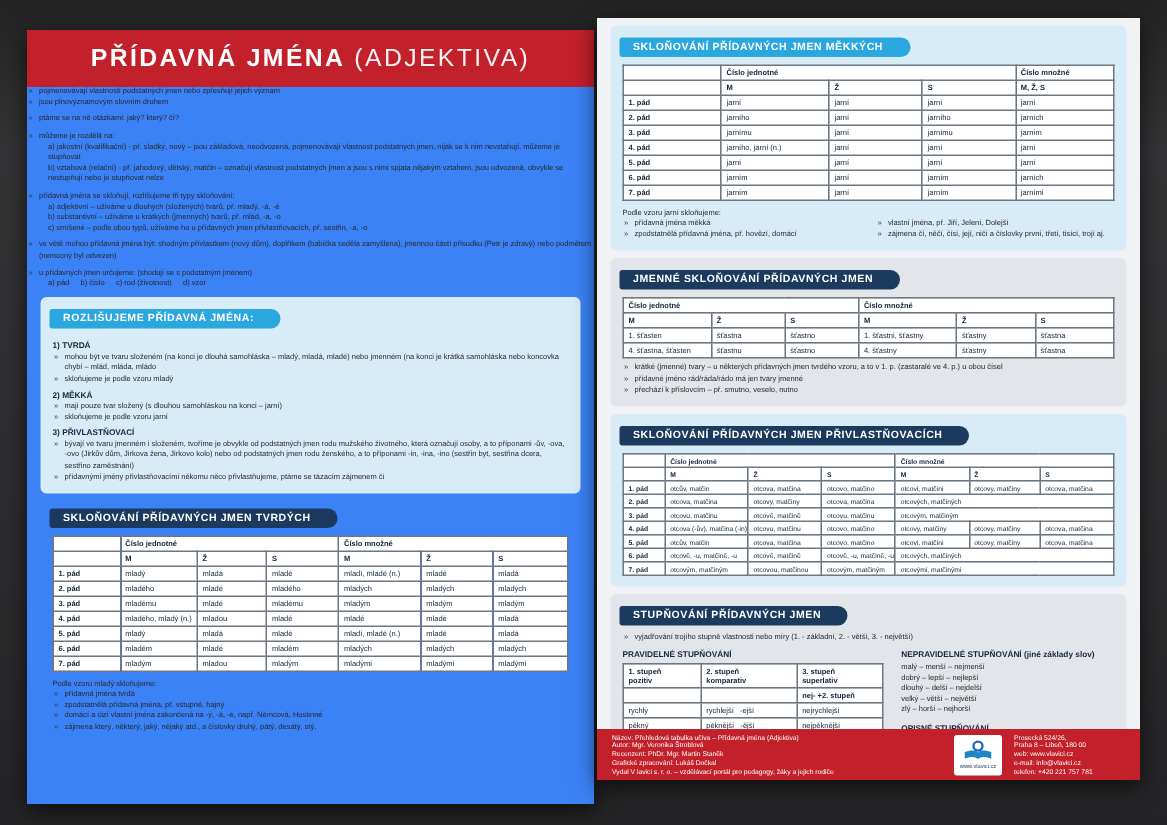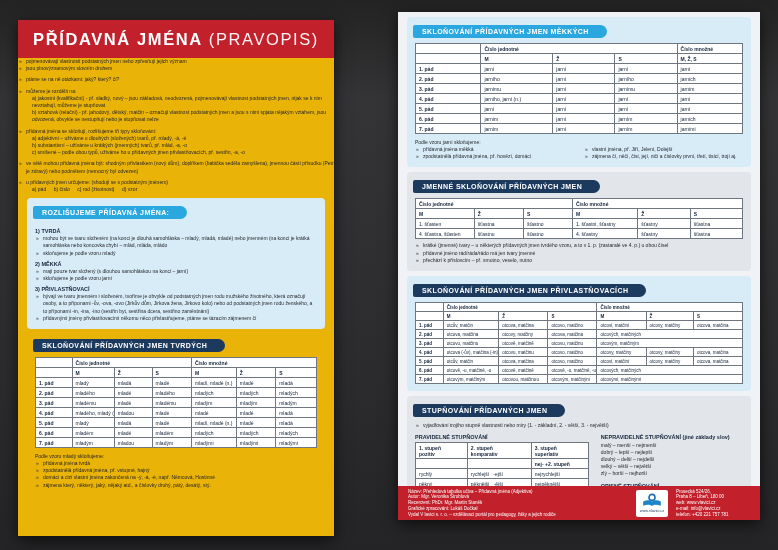--- a/index.html
+++ b/index.html
@@ -3,21 +3,21 @@
 <meta charset="utf-8">
 <style>
   * { box-sizing: border-box; }
   html,body { margin:0; padding:0; }
   body {
     width:778px; height:550px; overflow:hidden; position:relative;
     background: linear-gradient(180deg,#232323 0%, #343436 18%, #2b2b2d 70%, #242426 100%);
     font-family:"Liberation Sans", sans-serif;
   }
   .page { position:absolute; overflow:hidden; box-shadow: 0 4px 14px rgba(0,0,0,0.65); }
-  #left-page  { left:18px;  top:20px; width:316px; height:516px; background:#eab308; }
+  #left-page  { left:18px;  top:20px; width:378px; height:516px; background:#3b82f6; }
   #right-page { left:398px; top:12px; width:362px; height:508px; background:#f0f2f5; }
 
   
   .title-band { background:#c2202b; height:38px; display:flex; align-items:center; justify-content:center; color:#fff; }
   .title-main { font-weight:bold; font-size:16.5px; letter-spacing:1.6px; }
   .title-sub  { font-weight:normal; font-size:16.5px; letter-spacing:1.6px; margin-left:6px; opacity:.95; }
 
   ul.blist, ul.plain { list-style:none; margin:0; padding:0; font-size:5px; color:#26272b; }
   ul.blist li { position:relative; padding-left:8px; line-height:7.2px; }
   ul.blist li::before { content:"»"; position:absolute; left:1px; top:0; color:#3a3b40; }
@@ -70,21 +70,21 @@
   .logo-text { font-size:3.8px; color:#1c3a5e; margin-top:1px; }
 </style>
 </head>
 <body>
 
 <div id="canvas">
 
   <section class="page" id="left-page">
     <header class="title-band">
       <span class="title-main">PŘÍDAVNÁ JMÉNA</span>
-      <span class="title-sub">(PRAVOPIS)</span>
+      <span class="title-sub">(ADJEKTIVA)</span>
     </header>
 
     <ul class="intro blist">
         <li>pojmenovávají vlastnosti podstatných jmen nebo zpřesňují jejich význam</li>
         <li>jsou plnovýznamovým slovním druhem</li>
         <li class="g">ptáme se na ně otázkami: jaký? který? čí?</li>
         <li class="g">můžeme je rozdělit na:</li>
         <li class="s">a) jakostní (kvalifikační) - př. sladký, nový – jsou základová, neodvozená, pojmenovávají vlastnost podstatných jmen, nijak se k nim nevztahují, můžeme je stupňovat</li>
         <li class="s">b) vztahová (relační) - př. jahodový, dětský, matčin – označují vlastnost podstatných jmen a jsou s nimi spjata nějakým vztahem, jsou odvozená, obvykle se nestupňují nebo je stupňovat nelze</li>
         <li class="g">přídavná jména se skloňují, rozlišujeme tři typy skloňování:</li>

